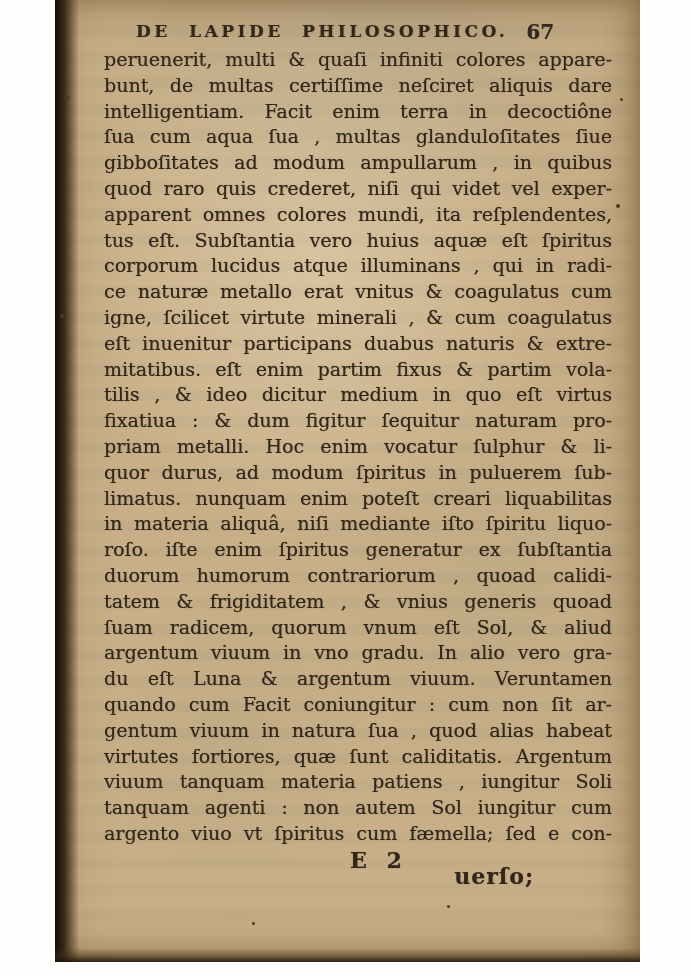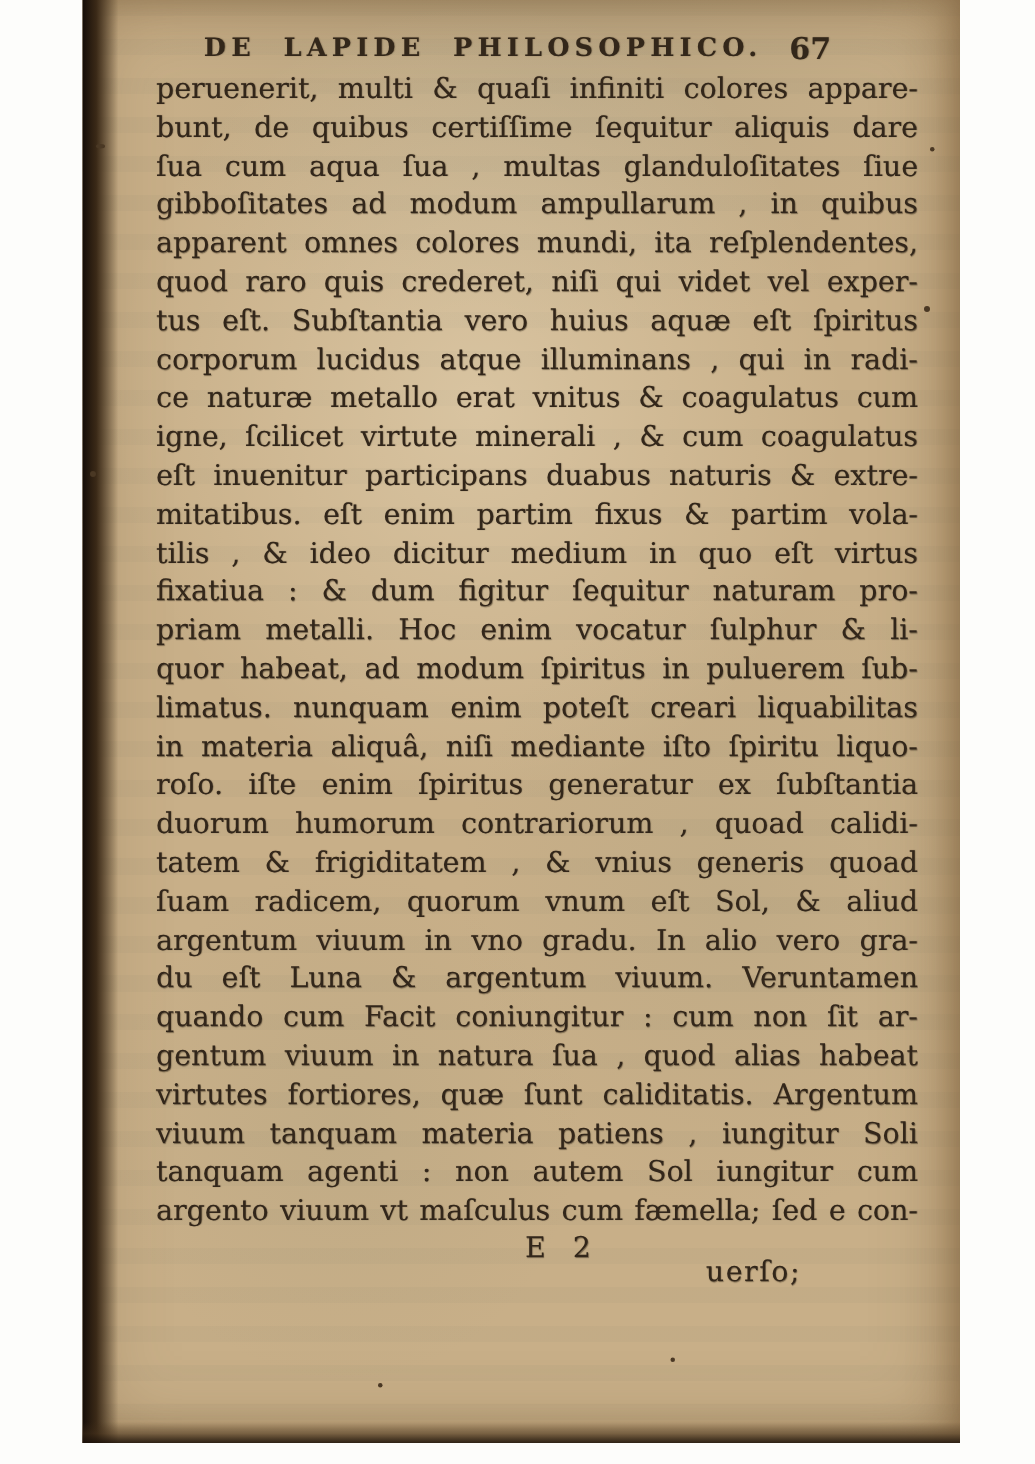--- a/index.html
+++ b/index.html
@@ -96,21 +96,22 @@
     text-align-last: justify;
     text-shadow: 0.35px 0.35px 0.7px rgba(50, 38, 24, 0.55);
     padding-left: 26px;
   }
   
   .direction-line {
     position: relative;
     width: 534px;
     height: 28px;
     color: #32261a;
-    font-size: 19px;
+    font-size: 22px;
+    font-weight: bold;
   }
   .signature-mark {
     position: absolute;
     left: 272px;
     top: 0;
     letter-spacing: 6px;
     text-shadow: 0.35px 0.35px 0.7px rgba(50, 38, 24, 0.55);
   }
   .catchword {
     position: absolute;
@@ -140,49 +141,50 @@
 
   <div class="page">
 
     <header class="running-head">
       <span class="head-title">DE LAPIDE PHILOSOPHICO.</span>
       <span class="head-pagenum">67</span>
     </header>
 
     <main class="textblock">
         <div class="text-line">peruenerit, multi &amp; quaſi infiniti colores appare-</div>
-        <div class="text-line">bunt, de quibus certiſſime ſequitur aliquis dare</div>
+        <div class="text-line">bunt, de multas certiſſime neſciret aliquis dare</div>
+        <div class="text-line">intelligentiam. Facit enim terra in decoctiône</div>
         <div class="text-line">ſua cum aqua ſua , multas glanduloſitates ſiue</div>
         <div class="text-line">gibboſitates ad modum ampullarum , in quibus</div>
+        <div class="text-line">quod raro quis crederet, niſi qui videt vel exper-</div>
         <div class="text-line">apparent omnes colores mundi, ita reſplendentes,</div>
-        <div class="text-line">quod raro quis crederet, niſi qui videt vel exper-</div>
         <div class="text-line">tus eſt. Subſtantia vero huius aquæ eſt ſpiritus</div>
         <div class="text-line">corporum lucidus atque illuminans , qui in radi-</div>
         <div class="text-line">ce naturæ metallo erat vnitus &amp; coagulatus cum</div>
         <div class="text-line">igne, ſcilicet virtute minerali , &amp; cum coagulatus</div>
         <div class="text-line">eſt inuenitur participans duabus naturis &amp; extre-</div>
         <div class="text-line">mitatibus. eſt enim partim fixus &amp; partim vola-</div>
         <div class="text-line">tilis , &amp; ideo dicitur medium in quo eſt virtus</div>
         <div class="text-line">fixatiua : &amp; dum figitur ſequitur naturam pro-</div>
         <div class="text-line">priam metalli. Hoc enim vocatur ſulphur &amp; li-</div>
-        <div class="text-line">quor habeat, ad modum ſpiritus in puluerem ſub-</div>
+        <div class="text-line">quor durus, ad modum ſpiritus in puluerem ſub-</div>
         <div class="text-line">limatus. nunquam enim poteſt creari liquabilitas</div>
         <div class="text-line">in materia aliquâ, niſi mediante iſto ſpiritu liquo-</div>
         <div class="text-line">roſo. iſte enim ſpiritus generatur ex ſubſtantia</div>
         <div class="text-line">duorum humorum contrariorum , quoad calidi-</div>
         <div class="text-line">tatem &amp; frigiditatem , &amp; vnius generis quoad</div>
         <div class="text-line">ſuam radicem, quorum vnum eſt Sol, &amp; aliud</div>
         <div class="text-line">argentum viuum in vno gradu. In alio vero gra-</div>
         <div class="text-line">du eſt Luna &amp; argentum viuum. Veruntamen</div>
         <div class="text-line">quando cum Facit coniungitur : cum non ſit ar-</div>
         <div class="text-line">gentum viuum in natura ſua , quod alias habeat</div>
         <div class="text-line">virtutes fortiores, quæ ſunt caliditatis. Argentum</div>
         <div class="text-line">viuum tanquam materia patiens , iungitur Soli</div>
         <div class="text-line">tanquam agenti : non autem Sol iungitur cum</div>
-        <div class="text-line">argento viuum vt maſculus cum fæmella; ſed e con-</div>
+        <div class="text-line">argento viuo vt ſpiritus cum fæmella; ſed e con-</div>
       </main>
 
     <div class="direction-line">
       <span class="signature-mark">E 2</span>
       <span class="catchword">uerſo;</span>
     </div>
 
     <div class="gutter-shadow"></div>
     <div class="bottom-edge-shadow"></div>
   </div>

